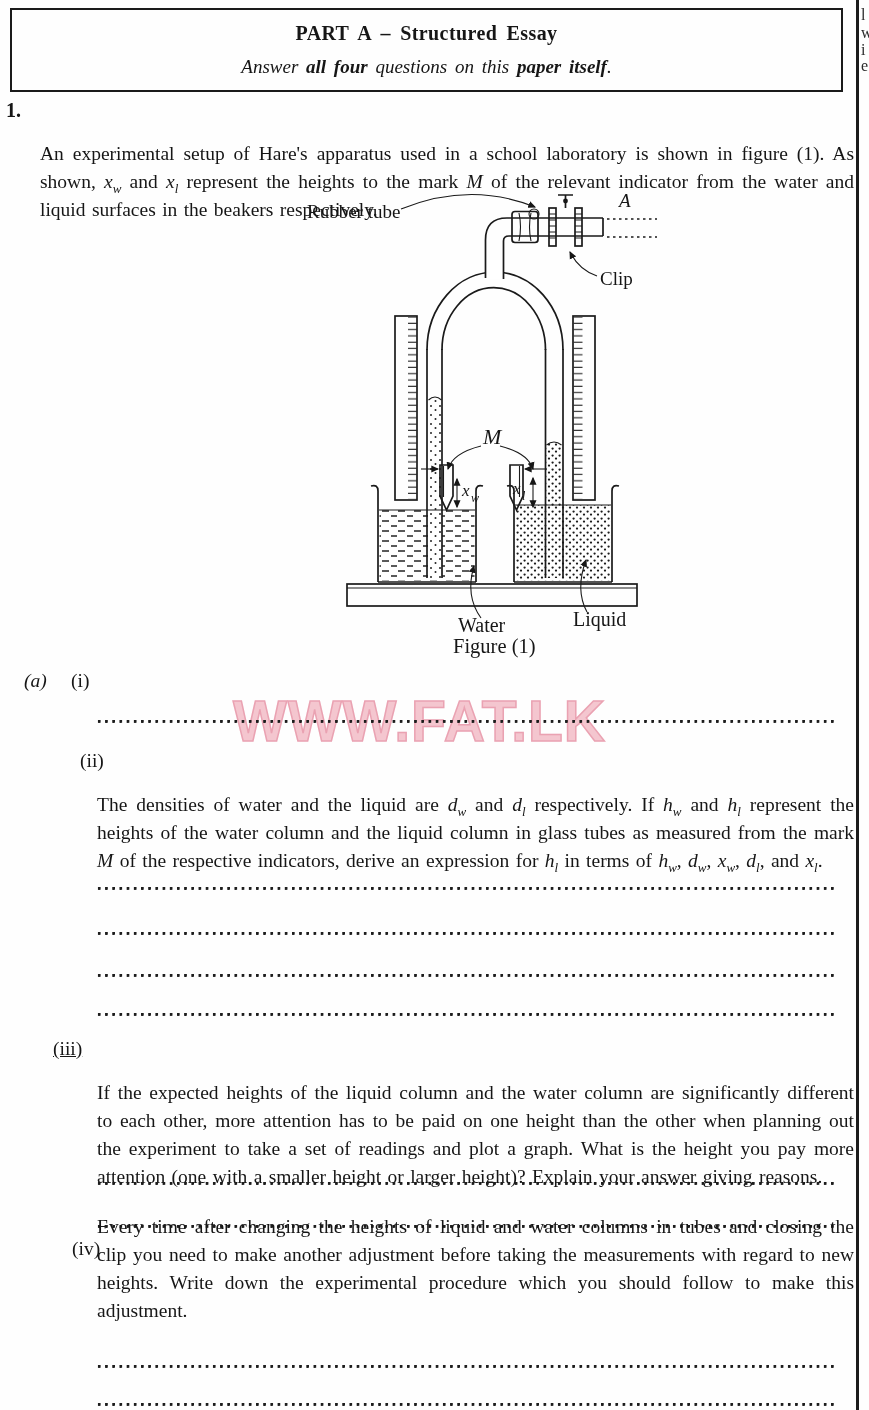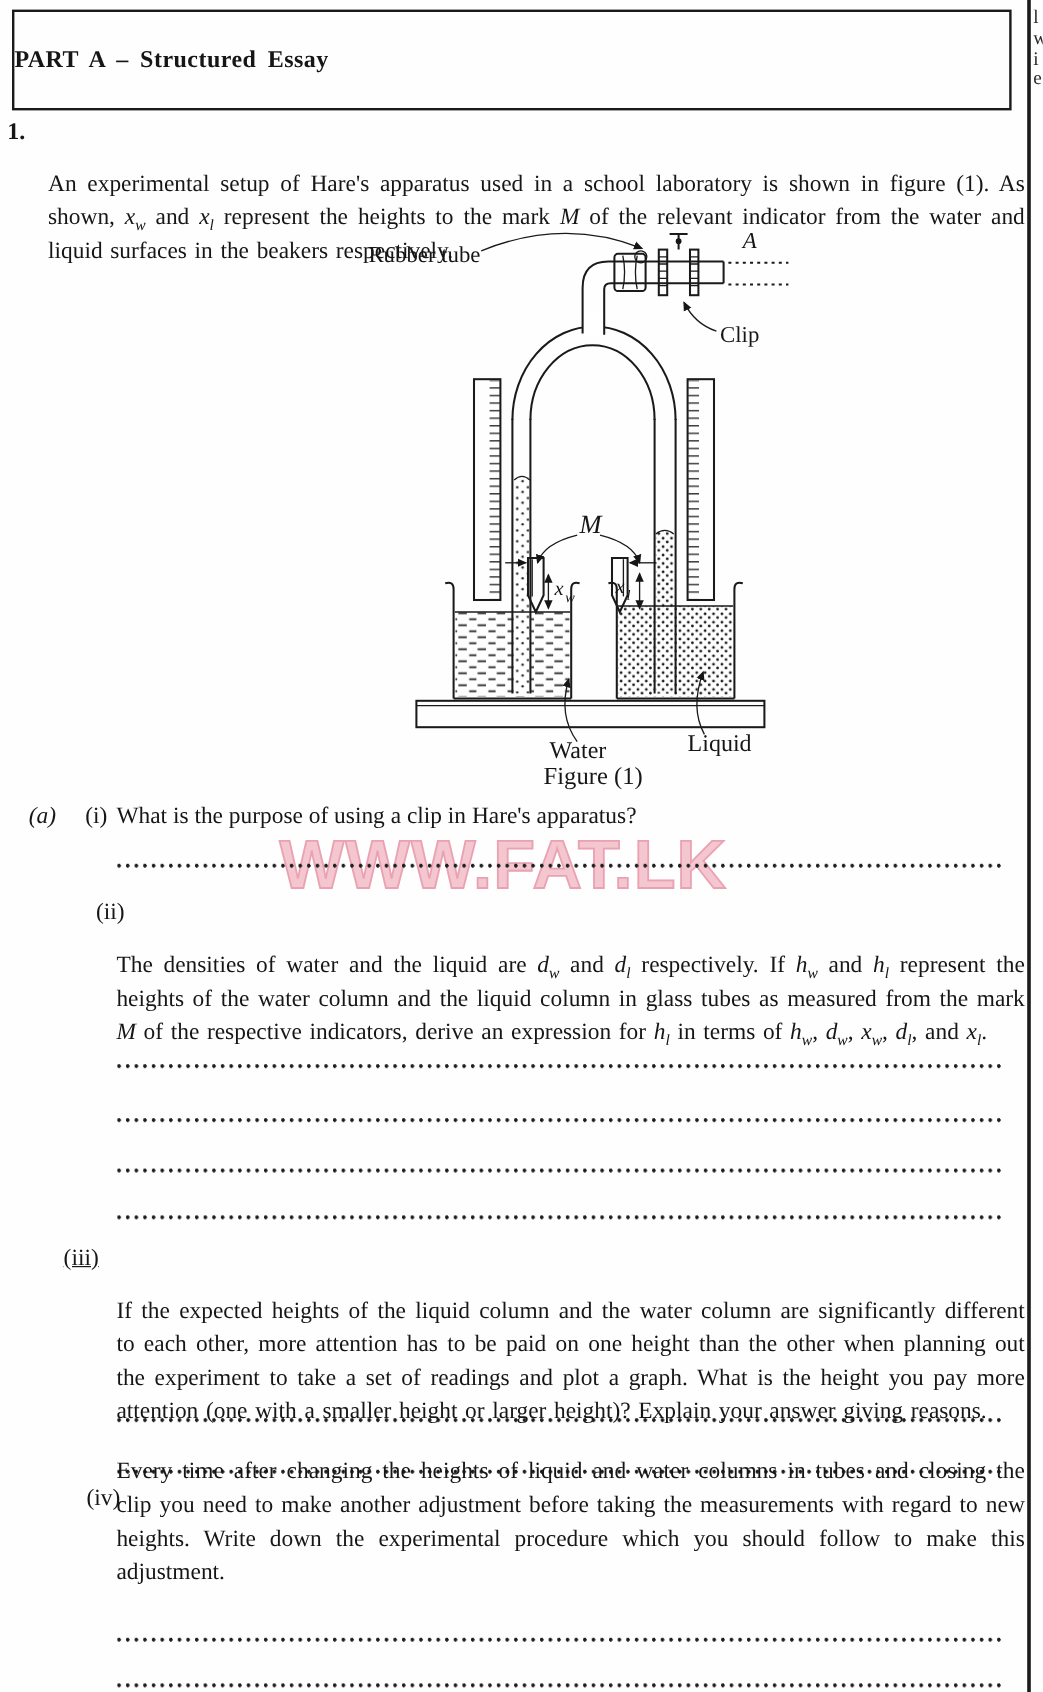--- a/index.html
+++ b/index.html
@@ -2,21 +2,21 @@
 <html><head>
 <meta charset="utf-8">
 <style>
   html,body{margin:0;padding:0;background:#ffffff;}
   .page{position:relative;width:869px;height:1410px;background:#fefefe;
         font-family:"Liberation Serif",serif;color:#161616;overflow:hidden;}
 
   
   .hbox{position:absolute;left:10px;top:8px;width:833px;height:84px;
         border:2.5px solid #1a1a1a;box-sizing:border-box;
-        display:flex;flex-direction:column;justify-content:space-evenly;}
+        display:flex;flex-direction:column;align-items:center;justify-content:space-evenly;}
   .h1{font-size:20px;font-weight:700;letter-spacing:.4px;word-spacing:4px;}
   .h2{font-size:19px;font-style:italic;word-spacing:3px;}
   .h2 b{font-weight:700;}
   .h3{font-size:18.5px;word-spacing:2px;}
   sup{font-size:12px;}
 
   .qnum{position:absolute;left:6px;top:99px;font-size:20px;font-weight:700;}
   .para{font-size:19.5px;line-height:28px;text-align:justify;word-spacing:1.5px;margin-top:41px;}
   .v{font-style:italic;}
   sub.vs{font-style:italic;font-size:13px;line-height:0;}
@@ -45,20 +45,21 @@
   .frag{position:absolute;left:861px;font-size:16px;color:#2a2a2a;}
   .z2{z-index:2;position:absolute;}
 </style>
 </head>
 <body>
 
 <div class="page">
 
   <div class="hbox">
     <div class="h1">PART A – Structured Essay</div>
+    <div class="h2"><span>Answer </span><b>all four</b><span> questions on this </span><b>paper itself</b><span>.</span></div>
   </div>
 
   <div class="qnum">1.</div>
   <div class="para intro"><span>An experimental setup of Hare's apparatus used in a school laboratory is shown in figure (1). As shown, </span><span class="v">x</span><sub class="vs">w</sub><span> and </span><span class="v">x</span><sub class="vs">l</sub><span> represent the heights to the mark </span><span class="v">M</span><span> of the relevant indicator from the water and liquid surfaces in the beakers respectively.</span></div>
 
   <svg class="fig" width="390" height="470" viewBox="0 0 390 470">
     <defs>
       <marker id="ah" viewBox="0 0 8 8" refX="6.5" refY="4" markerWidth="7.5" markerHeight="7.5" orient="auto-start-reverse">
           <path d="M0 0.6 L7.6 4 L0 7.4 Z" fill="#161616"></path>
         </marker>
@@ -177,21 +178,20 @@
     <text x="173" y="444" font-size="20">Water</text>
     <path class="thin" d="M302 424 Q290 402 301 372" marker-end="url(#ah)"></path>
     <text x="288" y="438" font-size="20">Liquid</text>
     <text x="168" y="465" font-size="20.5">Figure (1)</text>
   </svg>
 
   <div class="wm">www.FAT.lk</div>
 
   <span class="lab it z2" style="left:24px;top:670px;">(a)</span>
   <span class="lab z2" style="left:71px;top:670px;">(i)</span>
-  <span class="lab z2" style="left:97px;top:670px;">What is the purpose of using a clip in Hare's apparatus?</span>
   <div class="dl" style="top:719px;"></div>
 
   <span class="lab z2" style="left:57px;top:750px;margin-left:23px;">(ii)</span>
   <div class="para z2" style="left:97px;top:750px;width:757px;"><span>The densities of water and the liquid are </span><span class="v">d</span><sub class="vs">w</sub><span> and </span><span class="v">d</span><sub class="vs">l</sub><span> respectively. If </span><span class="v">h</span><sub class="vs">w</sub><span> and </span><span class="v">h</span><sub class="vs">l</sub><span> represent the heights of the water column and the liquid column in glass tubes as measured from the mark </span><span class="v">M</span><span> of the respective indicators, derive an expression for </span><span class="v">h</span><sub class="vs">l</sub><span> in terms of </span><span class="v">h</span><sub class="vs">w</sub><span>, </span><span class="v">d</span><sub class="vs">w</sub><span>, </span><span class="v">x</span><sub class="vs">w</sub><span>, </span><span class="v">d</span><sub class="vs">l</sub><span>, and </span><span class="v">x</span><sub class="vs">l</sub><span>.</span></div>
   <div class="dl" style="top:886px;"></div>
   <div class="dl" style="top:931px;"></div>
   <div class="dl" style="top:973px;"></div>
   <div class="dl" style="top:1012px;"></div>
 
   <span class="lab z2" style="left:53px;top:1038px;text-decoration:underline;">(iii)</span>

